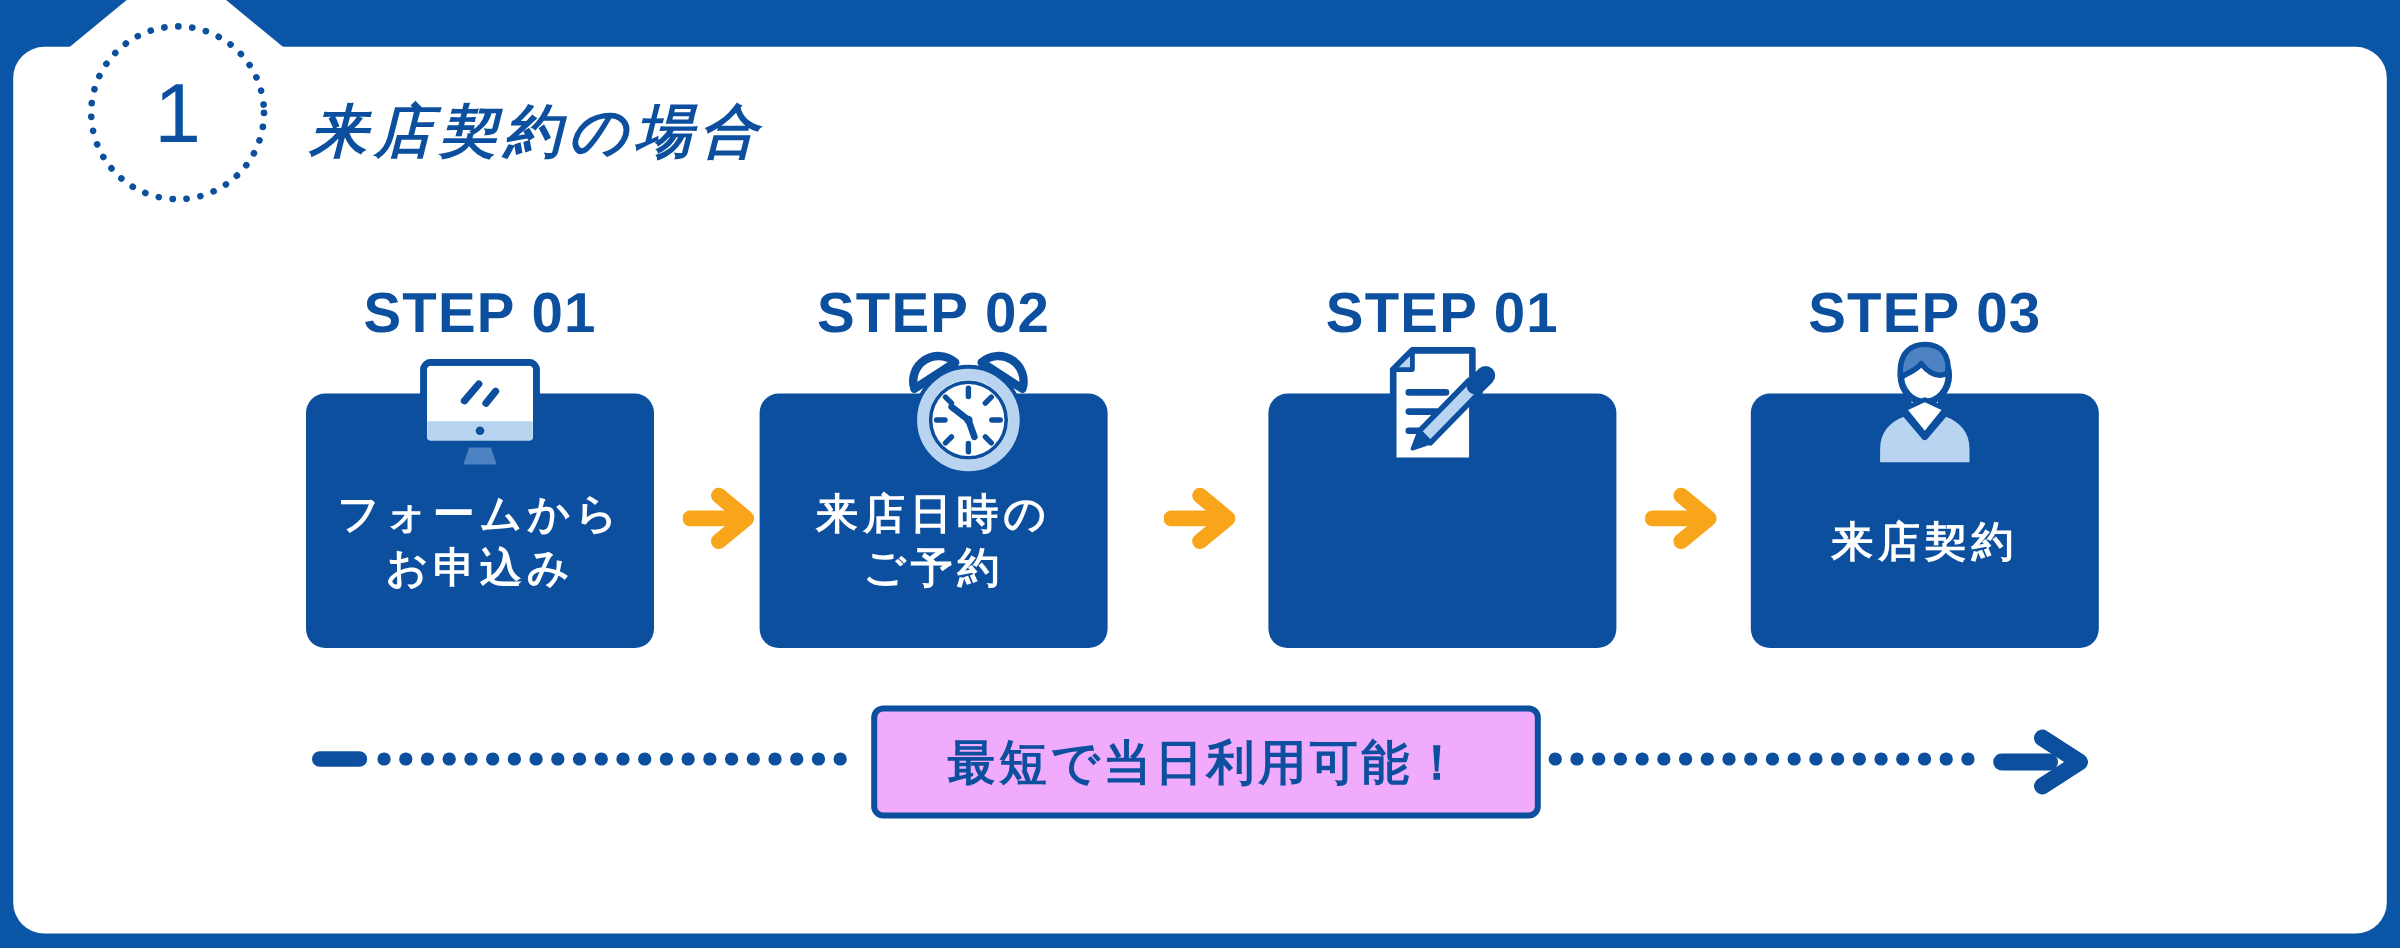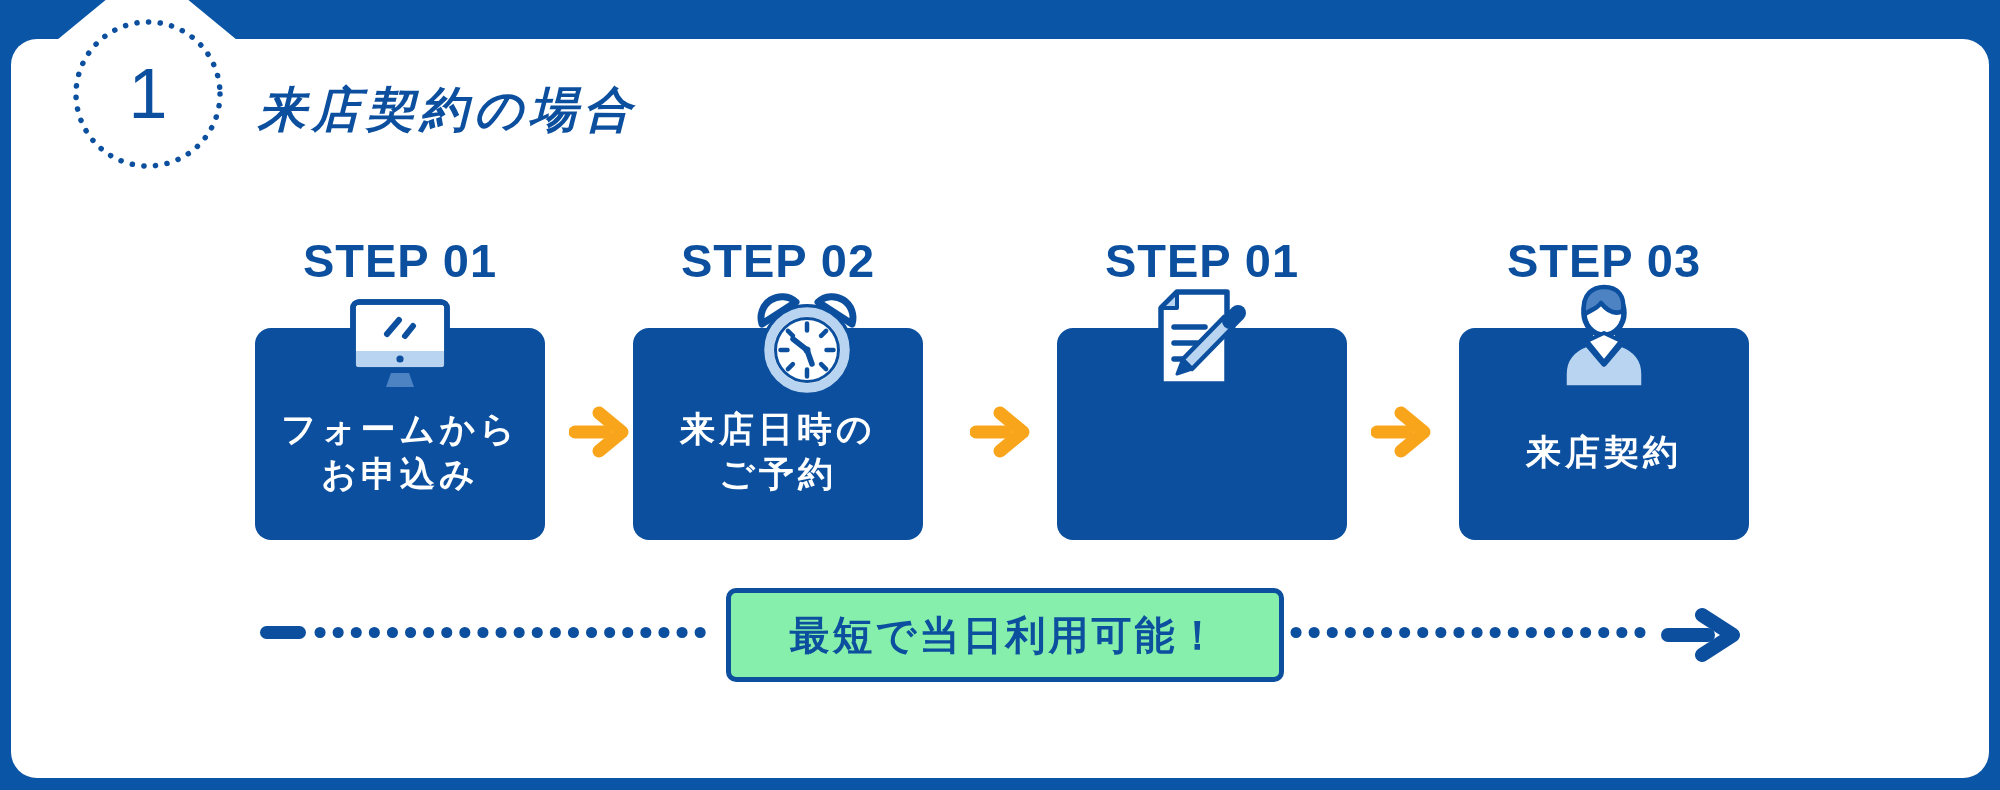--- a/index.html
+++ b/index.html
@@ -33,21 +33,21 @@
   .step-icon{position:absolute;z-index:2;}
   .ic1{left:350px;top:299px;} .ic2{left:753px;top:286px;} .ic3{left:1153px;top:289px;} .ic4{left:1553px;top:282px;}
 
   .arrow{position:absolute;top:404px;}
   .a1{left:569px;} .a2{left:970px;} .a3{left:1371px;}
 
   
   .tl-dash{position:absolute;left:260px;top:626px;width:46px;height:13px;border-radius:7px;background:var(--blue);}
   .tl-dots{position:absolute;top:626px;}
   .d1{left:314px;} .d2{left:1290px;}
-  .callout{position:absolute;left:726px;top:588px;width:558px;height:94px;background:#86efac;border:5px solid var(--blue);border-radius:10px;
+  .callout{position:absolute;left:726px;top:588px;width:558px;height:94px;background:#f0abfc;border:5px solid var(--blue);border-radius:10px;
     display:flex;align-items:center;justify-content:center;}
   .callout span{font-size:40px;font-weight:700;letter-spacing:3px;color:var(--blue);white-space:nowrap;}
   .tl-arrow{position:absolute;left:1660px;top:606px;}
 </style>
 </head>
 <body>
 
 <div class="stage">
 
   <div class="card"></div>

